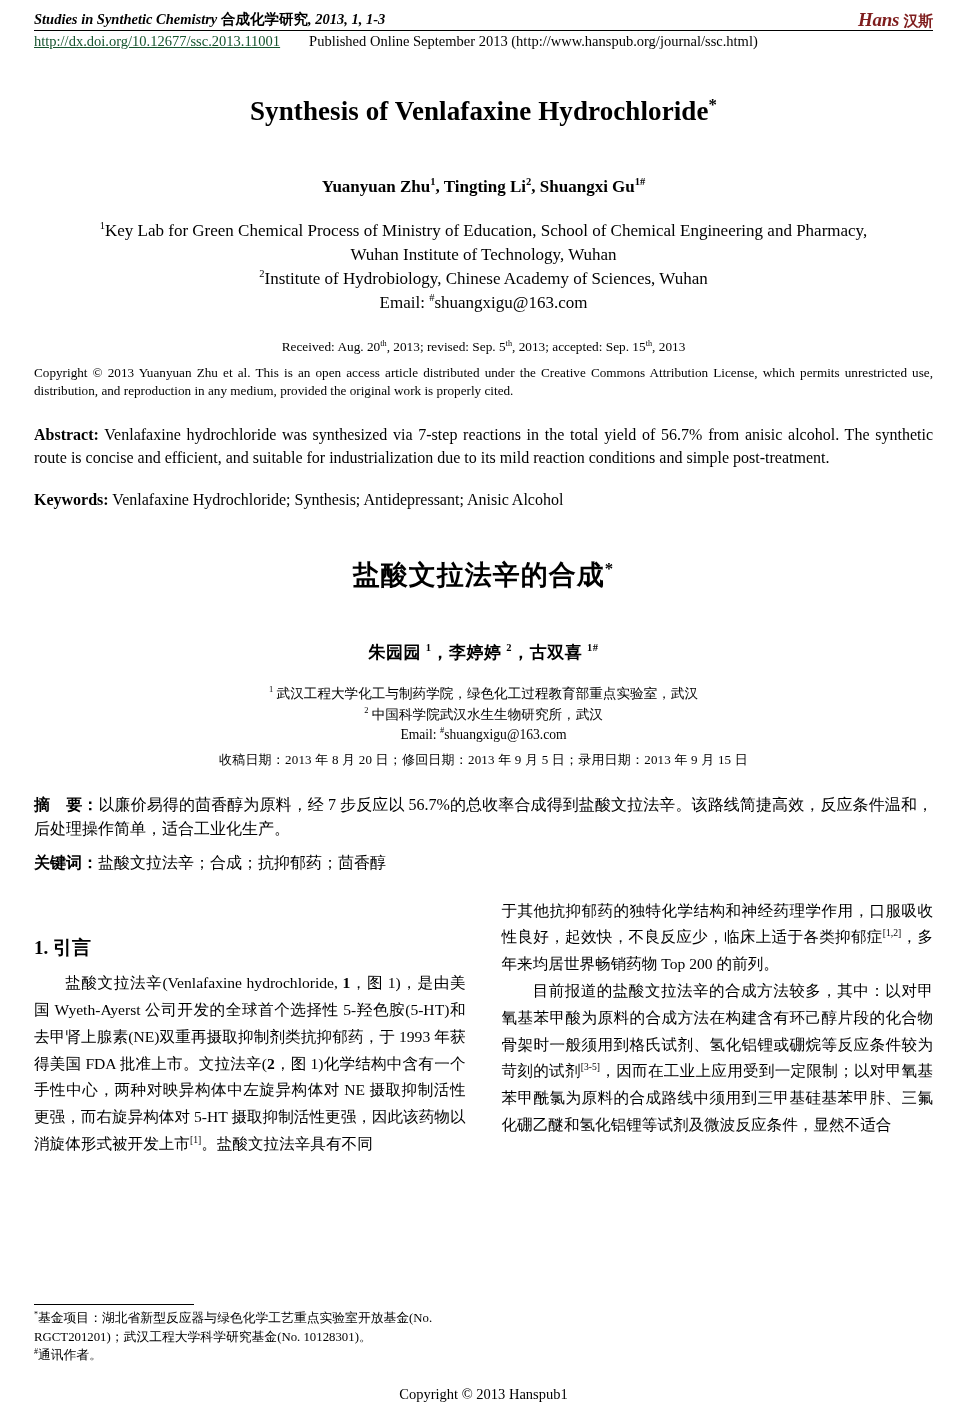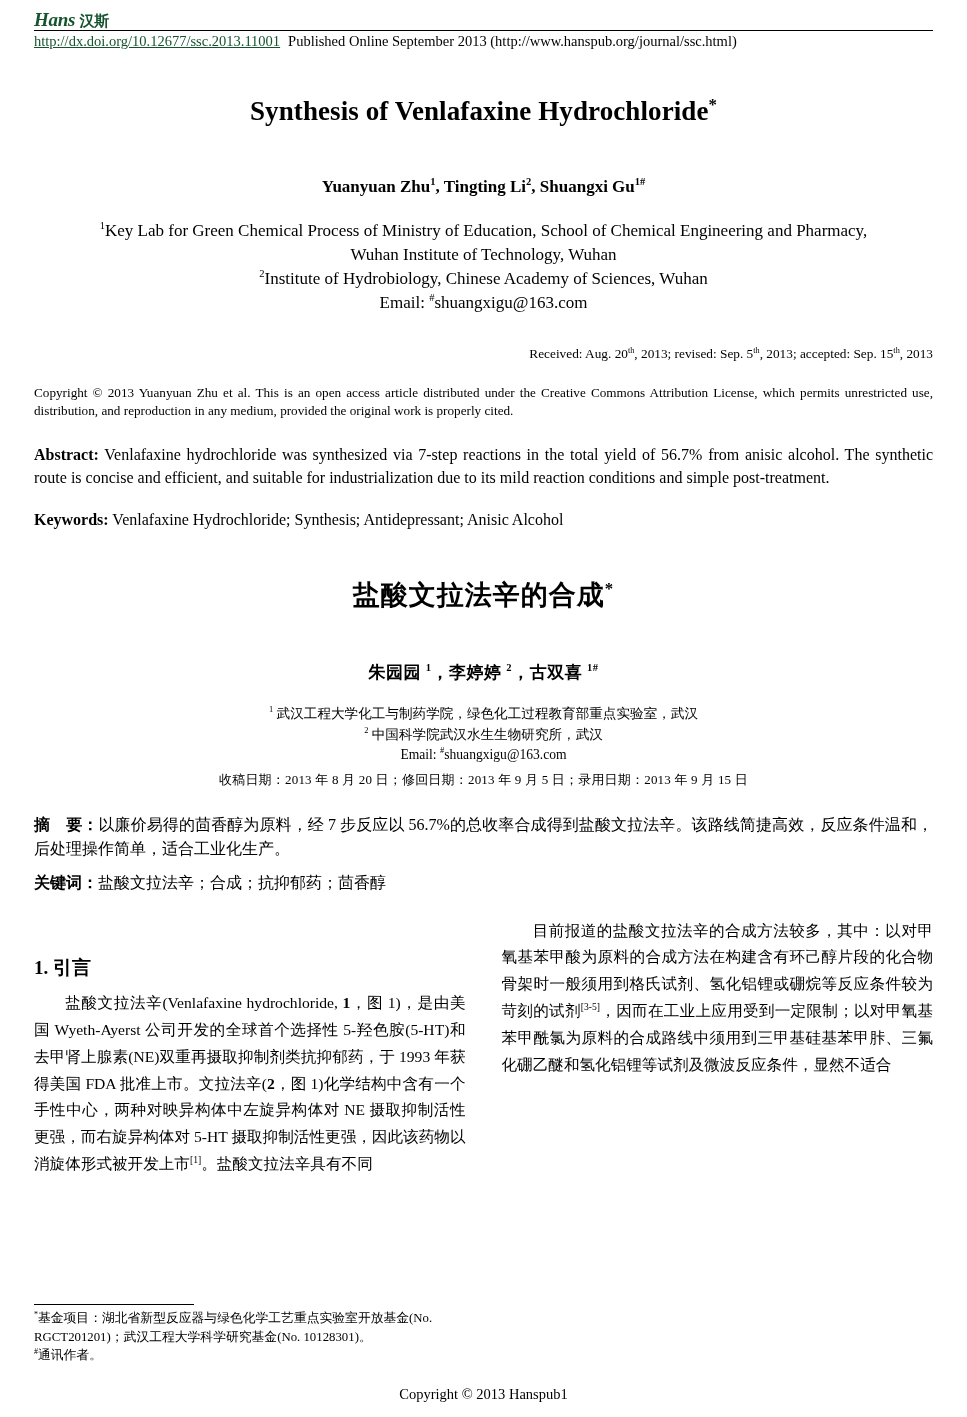--- a/index.html
+++ b/index.html
@@ -31,21 +31,21 @@
     font-weight: bold;
     font-style: italic;
   }
   .runhead-left .cn {
     font-style: normal;
   }
   .hans-logo {
     font-family: "Liberation Serif", serif;
     font-weight: bold;
     font-style: italic;
-    color: #14532d;
+    color: #7f1d1d;
     font-size: 19px;
     line-height: 1;
     letter-spacing: -0.3px;
   }
   .hans-logo .cn {
     font-style: normal;
     font-size: 15px;
   }
   .rule {
     border-top: 1.6px solid #000;
@@ -53,21 +53,21 @@
   }
   .doi-line {
     font-size: 14.5px;
     margin-top: 2px;
     white-space: nowrap;
   }
   .doi-line a {
     color: #14532d;
   }
   .doi-line .pub {
-    margin-left: 8px;
+    margin-left: 29px;
     font-family: Liberation Serif, serif;
   }
 
   
   .title-en {
     text-align: center;
     font-size: 27px;
     font-weight: bold;
     margin-top: 46px;
     letter-spacing: 0.1px;
@@ -79,28 +79,28 @@
     font-weight: bold;
     margin-top: 50px;
   }
   .affil {
     text-align: center;
     font-size: 17px;
     line-height: 1.42;
     margin-top: 22px;
   }
   .dates {
-    text-align: right;
+    text-align: center;
     font-size: 13.3px;
-    margin-top: 30px;
+    margin-top: 23px;
   }
   .copyright-note {
     font-size: 13.2px;
     line-height: 1.38;
-    margin-top: 22px;
+    margin-top: 9px;
     text-align: justify;
   }
 
   .abstract {
     font-size: 16px;
     line-height: 1.42;
     margin-top: 24px;
     text-align: justify;
   }
   .abstract b, .keywords b { font-weight: bold; }
@@ -193,20 +193,23 @@
     justify-content: center;
     font-size: 14.5px;
   }
 </style>
 </head>
 <body>
 
 <div class="page">
 
   <div class="runhead">
+    <div class="runhead-left">
+      <span>Studies in Synthetic Chemistry </span><span class="cn">合成化学研究</span><span>, 2013, 1, 1-3</span>
+    </div>
     <div class="hans-logo">
       <span>Hans </span><span class="cn">汉斯</span>
     </div>
   </div>
   <div class="rule"></div>
 
   <div class="doi-line">
     <a href="#">http://dx.doi.org/10.12677/ssc.2013.11001</a><span class="pub">Published Online September 2013 (http://www.hanspub.org/journal/ssc.html)</span>
   </div>
 
@@ -259,20 +262,21 @@
 
   <div class="cols">
     <div class="col">
       <div class="section-h">
         <span>1.</span>
         <span>引言</span>
       </div>
       <p>盐酸文拉法辛(Venlafaxine hydrochloride, <b>1</b>，图 1)，是由美国 Wyeth-Ayerst 公司开发的全球首个选择性 5-羟色胺(5-HT)和去甲肾上腺素(NE)双重再摄取抑制剂类抗抑郁药，于 1993 年获得美国 FDA 批准上市。文拉法辛(<b>2</b>，图 1)化学结构中含有一个手性中心，两种对映异构体中左旋异构体对 NE 摄取抑制活性更强，而右旋异构体对 5-HT 摄取抑制活性更强，因此该药物以消旋体形式被开发上市<sup>[1]</sup>。盐酸文拉法辛具有不同</p>
     </div>
     <div class="col">
+      <p class="noind">于其他抗抑郁药的独特化学结构和神经药理学作用，口服吸收性良好，起效快，不良反应少，临床上适于各类抑郁症<sup>[1,2]</sup>，多年来均居世界畅销药物 Top 200 的前列。</p>
       <p>目前报道的盐酸文拉法辛的合成方法较多，其中：以对甲氧基苯甲酸为原料的合成方法在构建含有环己醇片段的化合物骨架时一般须用到格氏试剂、氢化铝锂或硼烷等反应条件较为苛刻的试剂<sup>[3-5]</sup>，因而在工业上应用受到一定限制；以对甲氧基苯甲酰氯为原料的合成路线中须用到三甲基硅基苯甲胩、三氟化硼乙醚和氢化铝锂等试剂及微波反应条件，显然不适合</p>
     </div>
   </div>
 
   <div class="footnote">
     <div class="fn-rule"></div>
     <div><sup>*</sup>基金项目：湖北省新型反应器与绿色化学工艺重点实验室开放基金(No. RGCT201201)；武汉工程大学科学研究基金(No. 10128301)。</div>
     <div><sup>#</sup>通讯作者。</div>
   </div>
 

